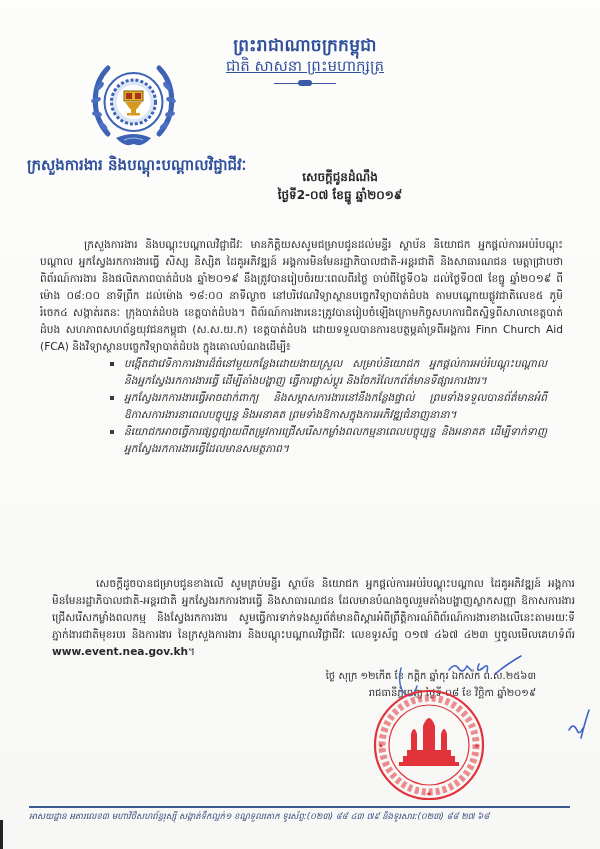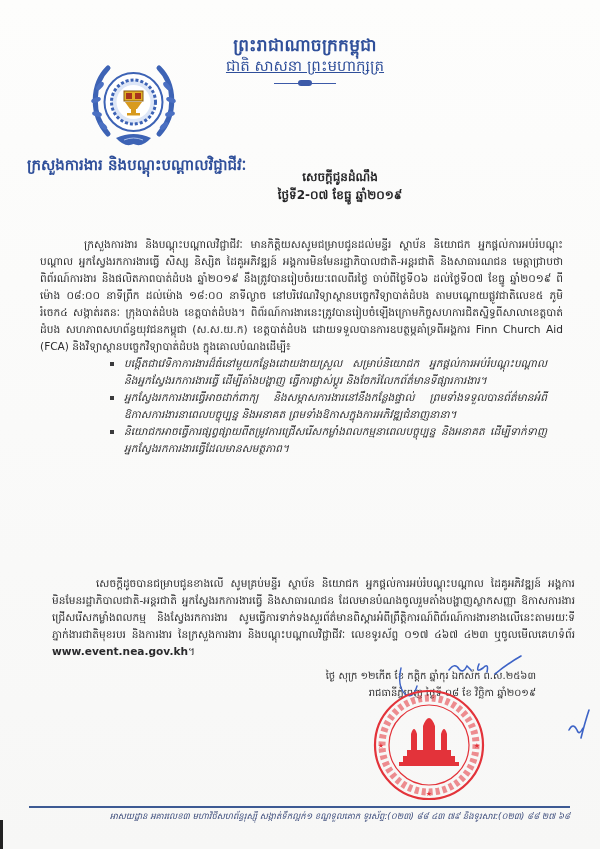--- a/index.html
+++ b/index.html
@@ -37,21 +37,21 @@
     .dateline { position: absolute; right: 64px; top: 667px; width: 300px; text-align: right; font-size: 10px; line-height: 17px; color: #2a2a2c; }
 
     
     .sig { position: absolute; }
 
     
     .seal { position: absolute; left: 367px; top: 688px; width: 125px; height: 115px; }
 
     
     .footer-line { position: absolute; left: 29px; top: 806px; width: 541px; height: 1.5px; background: #3d5a93; }
-    .footer { position: absolute; left: 29px; top: 811px; width: 541px; text-align: right; font-size: 8.5px; font-style: italic; color: #3a4a7a; }
+    .footer { position: absolute; left: 29px; top: 811px; width: 541px; text-align: left; font-size: 8.5px; font-style: italic; color: #3a4a7a; }
 
     .scan-edge { position: absolute; left: 0; top: 820px; width: 3px; height: 29px; background: #222; }
   </style>
 </head>
 <body>
 
 <div class="page">
 
   <div class="kingdom">
     <div class="k1">ព្រះរាជាណាចក្រកម្ពុជា</div>

